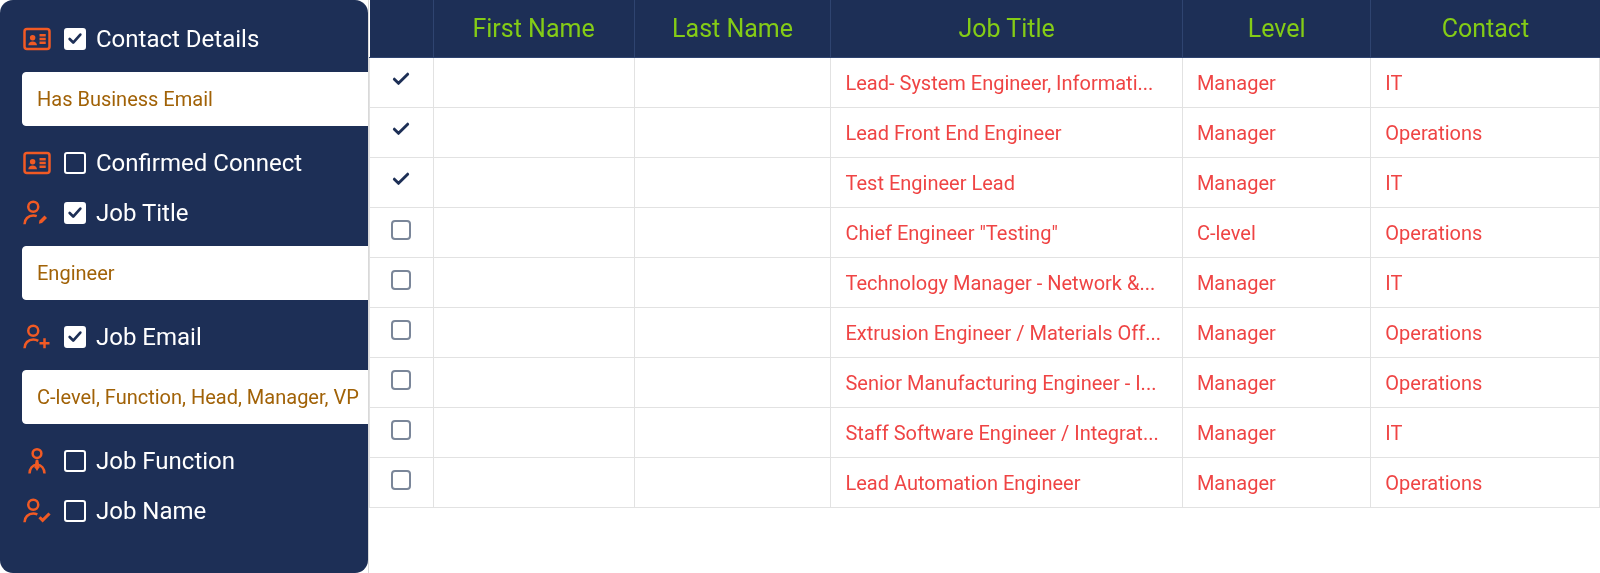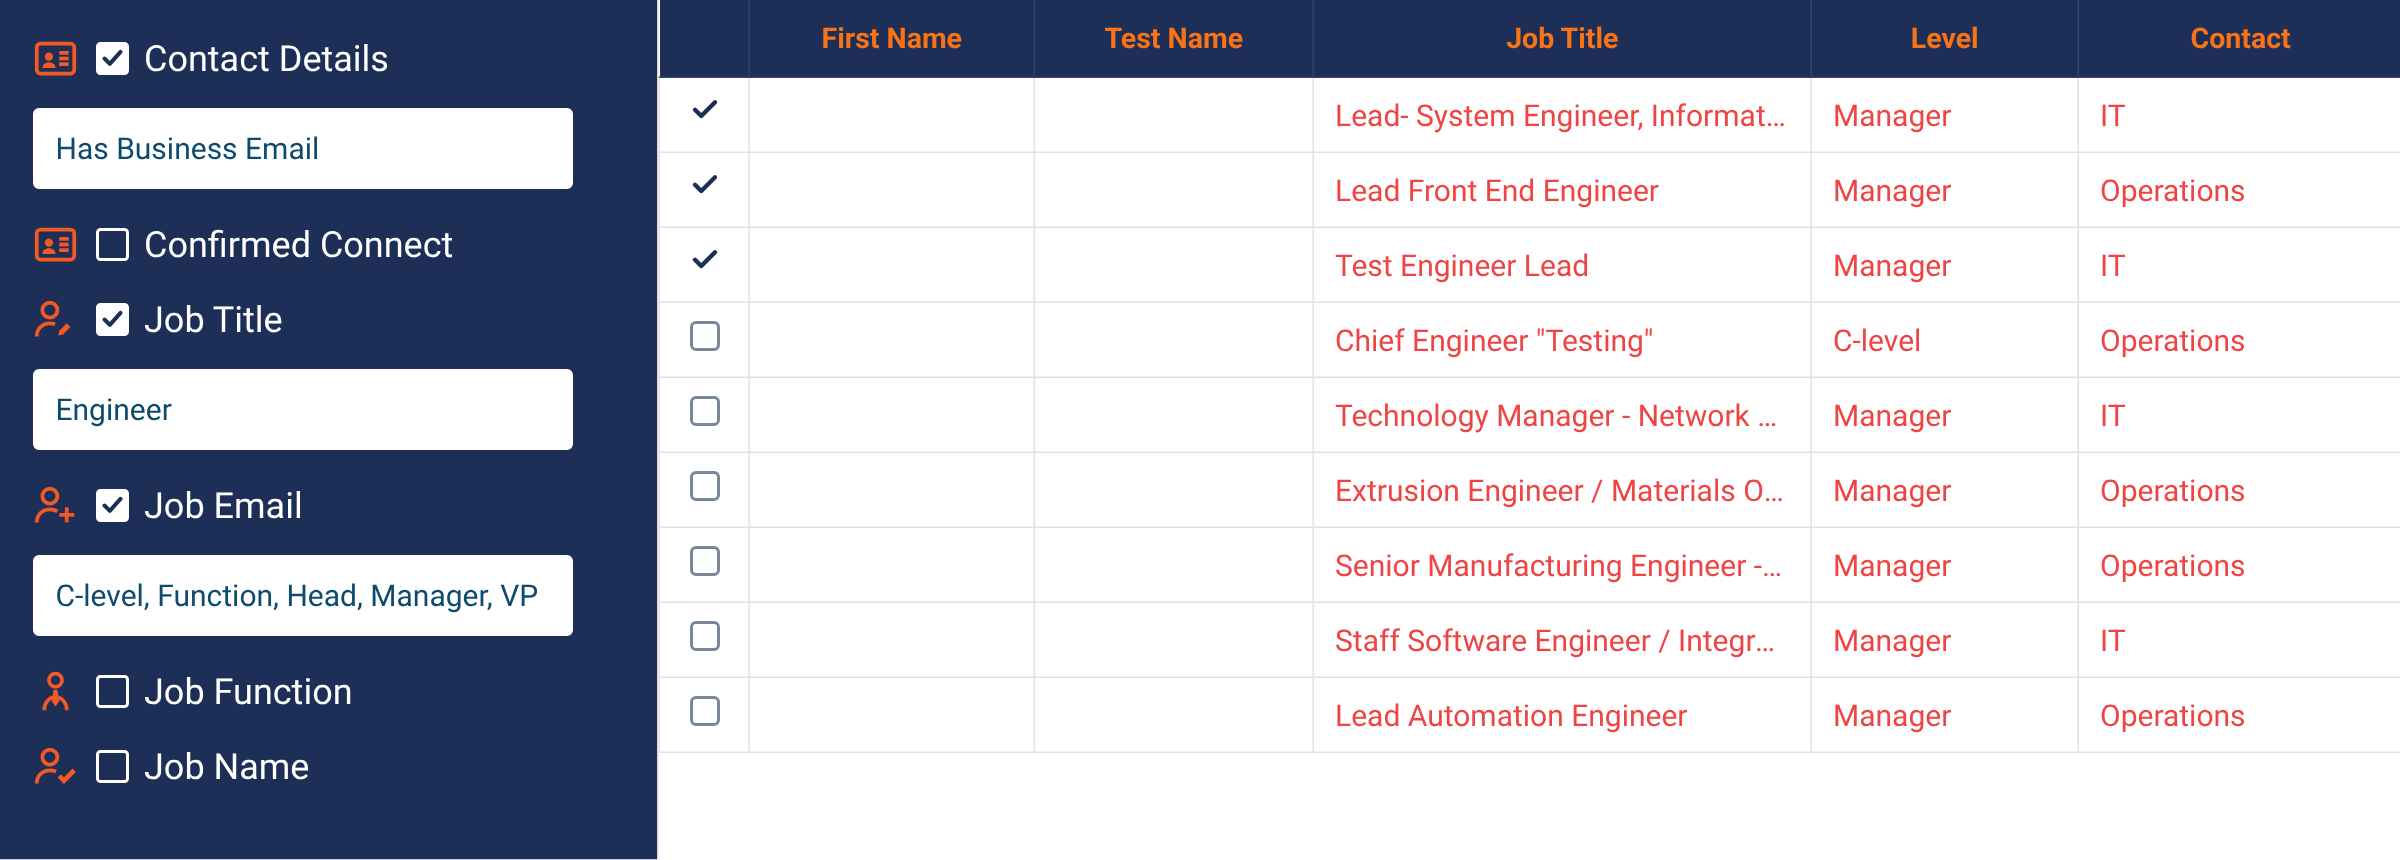--- a/index.html
+++ b/index.html
@@ -5,27 +5,28 @@
   * { box-sizing: border-box; margin: 0; padding: 0; }
   body {
     font-family: -apple-system, BlinkMacSystemFont, "Segoe UI", Roboto, Arial, sans-serif;
     display: flex;
     width: 1600px;
     height: 573px;
     overflow: hidden;
     background: #fff;
   }
   .sidebar {
-    width: 438px;
+    width: 368px;
     background: #1d2f56;
     color: #fff;
     padding: 18px 22px 18px 22px;
     display: flex;
     flex-direction: column;
     gap: 8px;
+    border-radius: 13px;
   }
   .filter-row {
     display: flex;
     align-items: center;
     gap: 10px;
     padding: 6px 0;
     font-size: 24px;
     line-height: 1.2;
   }
   .filter-row .icon { flex-shrink: 0; width: 32px; display:flex; align-items:center; }
@@ -40,21 +41,21 @@
     justify-content: center;
     flex-shrink: 0;
     background: transparent;
     cursor: pointer;
   }
   .chk.checked { background: #fff; }
   .chk.checked svg { width: 16px; height: 16px; }
   .filter-label { color: #fff; }
   .input-box {
     background: #fff;
-    color: #0c4a6e;
+    color: #a16207;
     border-radius: 4px;
     padding: 12px 14px;
     font-size: 20px;
     margin: 4px 0 8px 0;
     border: 1px solid #fff;
     width: 360px;
     cursor: text;
     line-height: 1.4;
     min-height: 46px;
   }
@@ -65,23 +66,23 @@
     overflow: hidden;
     border-left: 1px solid #d9d9d9;
   }
   table {
     border-collapse: collapse;
     width: 100%;
     table-layout: fixed;
   }
   thead th {
     background: #1d2f56;
-    color: #f97316;
-    font-weight: 700;
-    font-size: 19px;
+    color: #84cc16;
+    font-weight: 400;
+    font-size: 25px;
     padding: 14px 12px;
     text-align: center;
     border-right: 1px solid #2f4470;
     border-bottom: 1px solid #2f4470;
   }
   thead th:last-child { border-right: none; }
   tbody td {
     border: 1px solid #e2e2e2;
     padding: 12px 14px;
     font-size: 20px;
@@ -200,21 +201,21 @@
         <col class="c-fn">
         <col class="c-ln">
         <col class="c-jt">
         <col class="c-lv">
         <col class="c-fc">
     </colgroup>
     <thead>
       <tr id="thead-row">
           <th></th>
           <th>First Name</th>
-          <th>Test Name</th>
+          <th>Last Name</th>
           <th>Job Title</th>
           <th>Level</th>
           <th>Contact</th>
         </tr>
     </thead>
     <tbody id="tbody">
         <tr>
           <td class="chkcell"><span class="row-chk checked">
               <svg viewBox="0 0 24 24">
                 <use href="#ic-check-bold"></use>

